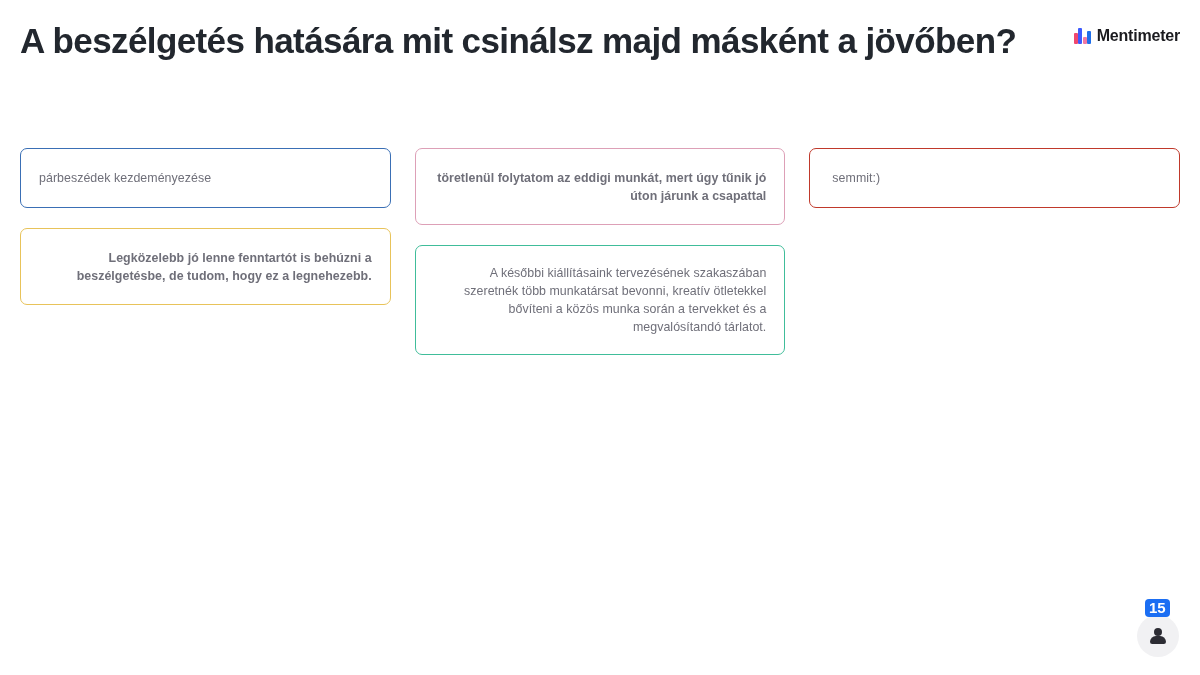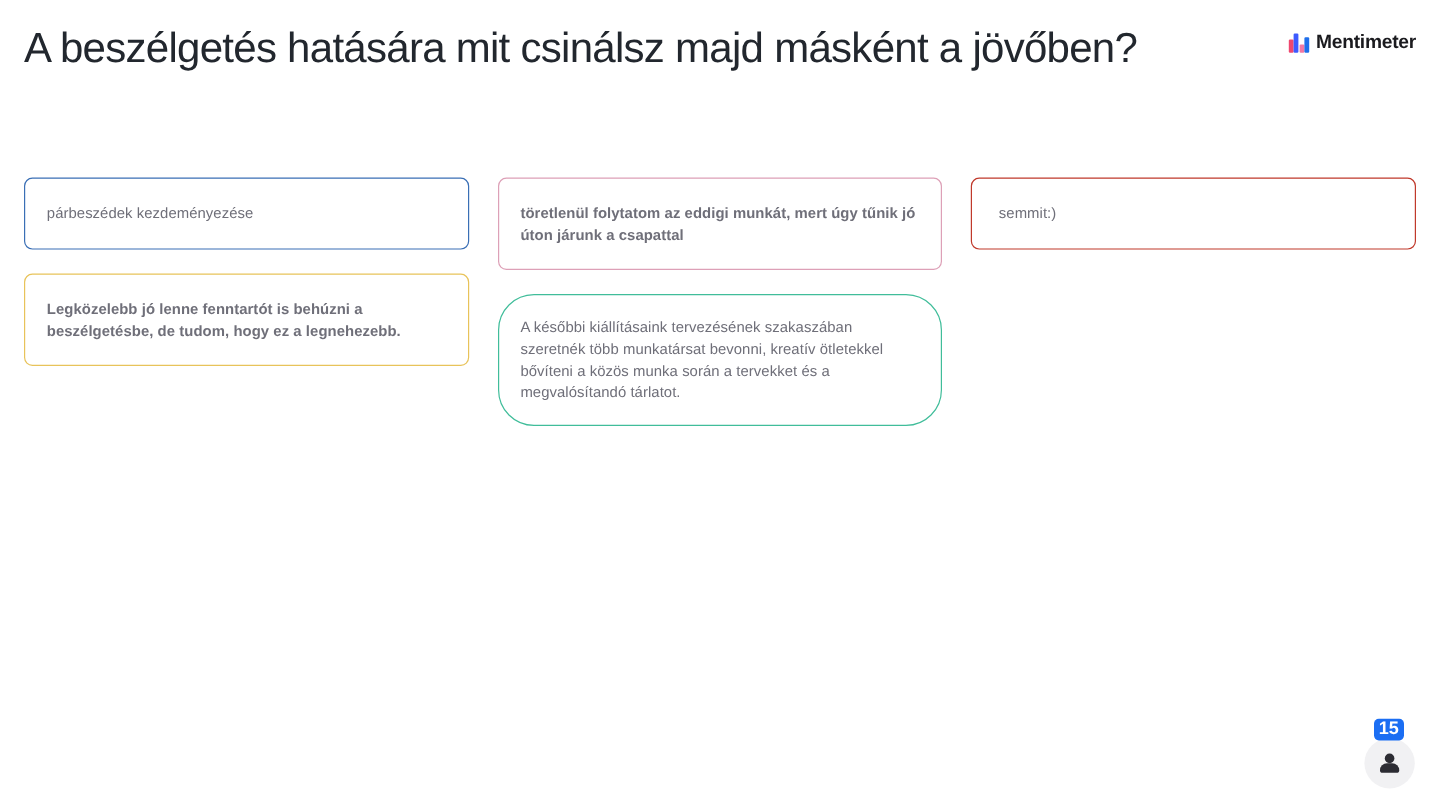--- a/index.html
+++ b/index.html
@@ -20,21 +20,21 @@
   .header {
     position: absolute;
     top: 0; left: 0;
     width: 1200px;
     padding: 18px 20px 0 20px;
   }
 
   .page-title {
     font-size: 35px;
     line-height: 46px;
-    font-weight: 400;
+    font-weight: 700;
     letter-spacing: -0.6px;
     color: #22272e;
     max-width: 1050px;
   }
 
   .brand {
     position: absolute;
     top: 27px;
     right: 20px;
     display: flex;
@@ -70,20 +70,21 @@
   
   .board {
     position: absolute;
     top: 148px;
     left: 20px;
     width: 1160px;
     height: 430px;
     display: flex;
     gap: 24px;
     align-items: flex-start;
+    text-align: right;
   }
 
   .column {
     width: 371px;
     display: flex;
     flex-direction: column;
     gap: 20px;
   }
 
   .card {
@@ -189,21 +190,21 @@
     </div>
     <div class="card h-md" style="border-color: rgb(232, 195, 90); font-weight: bold;">
       <span class="card-text">Legközelebb jó lenne fenntartót is behúzni a beszélgetésbe, de tudom, hogy ez a legnehezebb.</span>
     </div>
   </div>
 
   <div class="column">
     <div class="card h-md" style="border-color: rgb(221, 160, 183); font-weight: bold;">
       <span class="card-text">töretlenül folytatom az eddigi munkát, mert úgy tűnik jó úton járunk a csapattal</span>
     </div>
-    <div class="card h-lg" style="border-color: rgb(64, 189, 154); border-radius: 30px;">
+    <div class="card h-lg" style="border-color: rgb(64, 189, 154);">
       <span class="card-text">A későbbi kiállításaink tervezésének szakaszában szeretnék több munkatársat bevonni, kreatív ötletekkel bővíteni a közös munka során a tervekket és a megvalósítandó tárlatot.</span>
     </div>
   </div>
 
   <div class="column">
     <div class="card h-sm" style="border-color: rgb(192, 57, 43); padding-left: 22px;">
       <span class="card-text">semmit:)</span>
     </div>
   </div>
 

